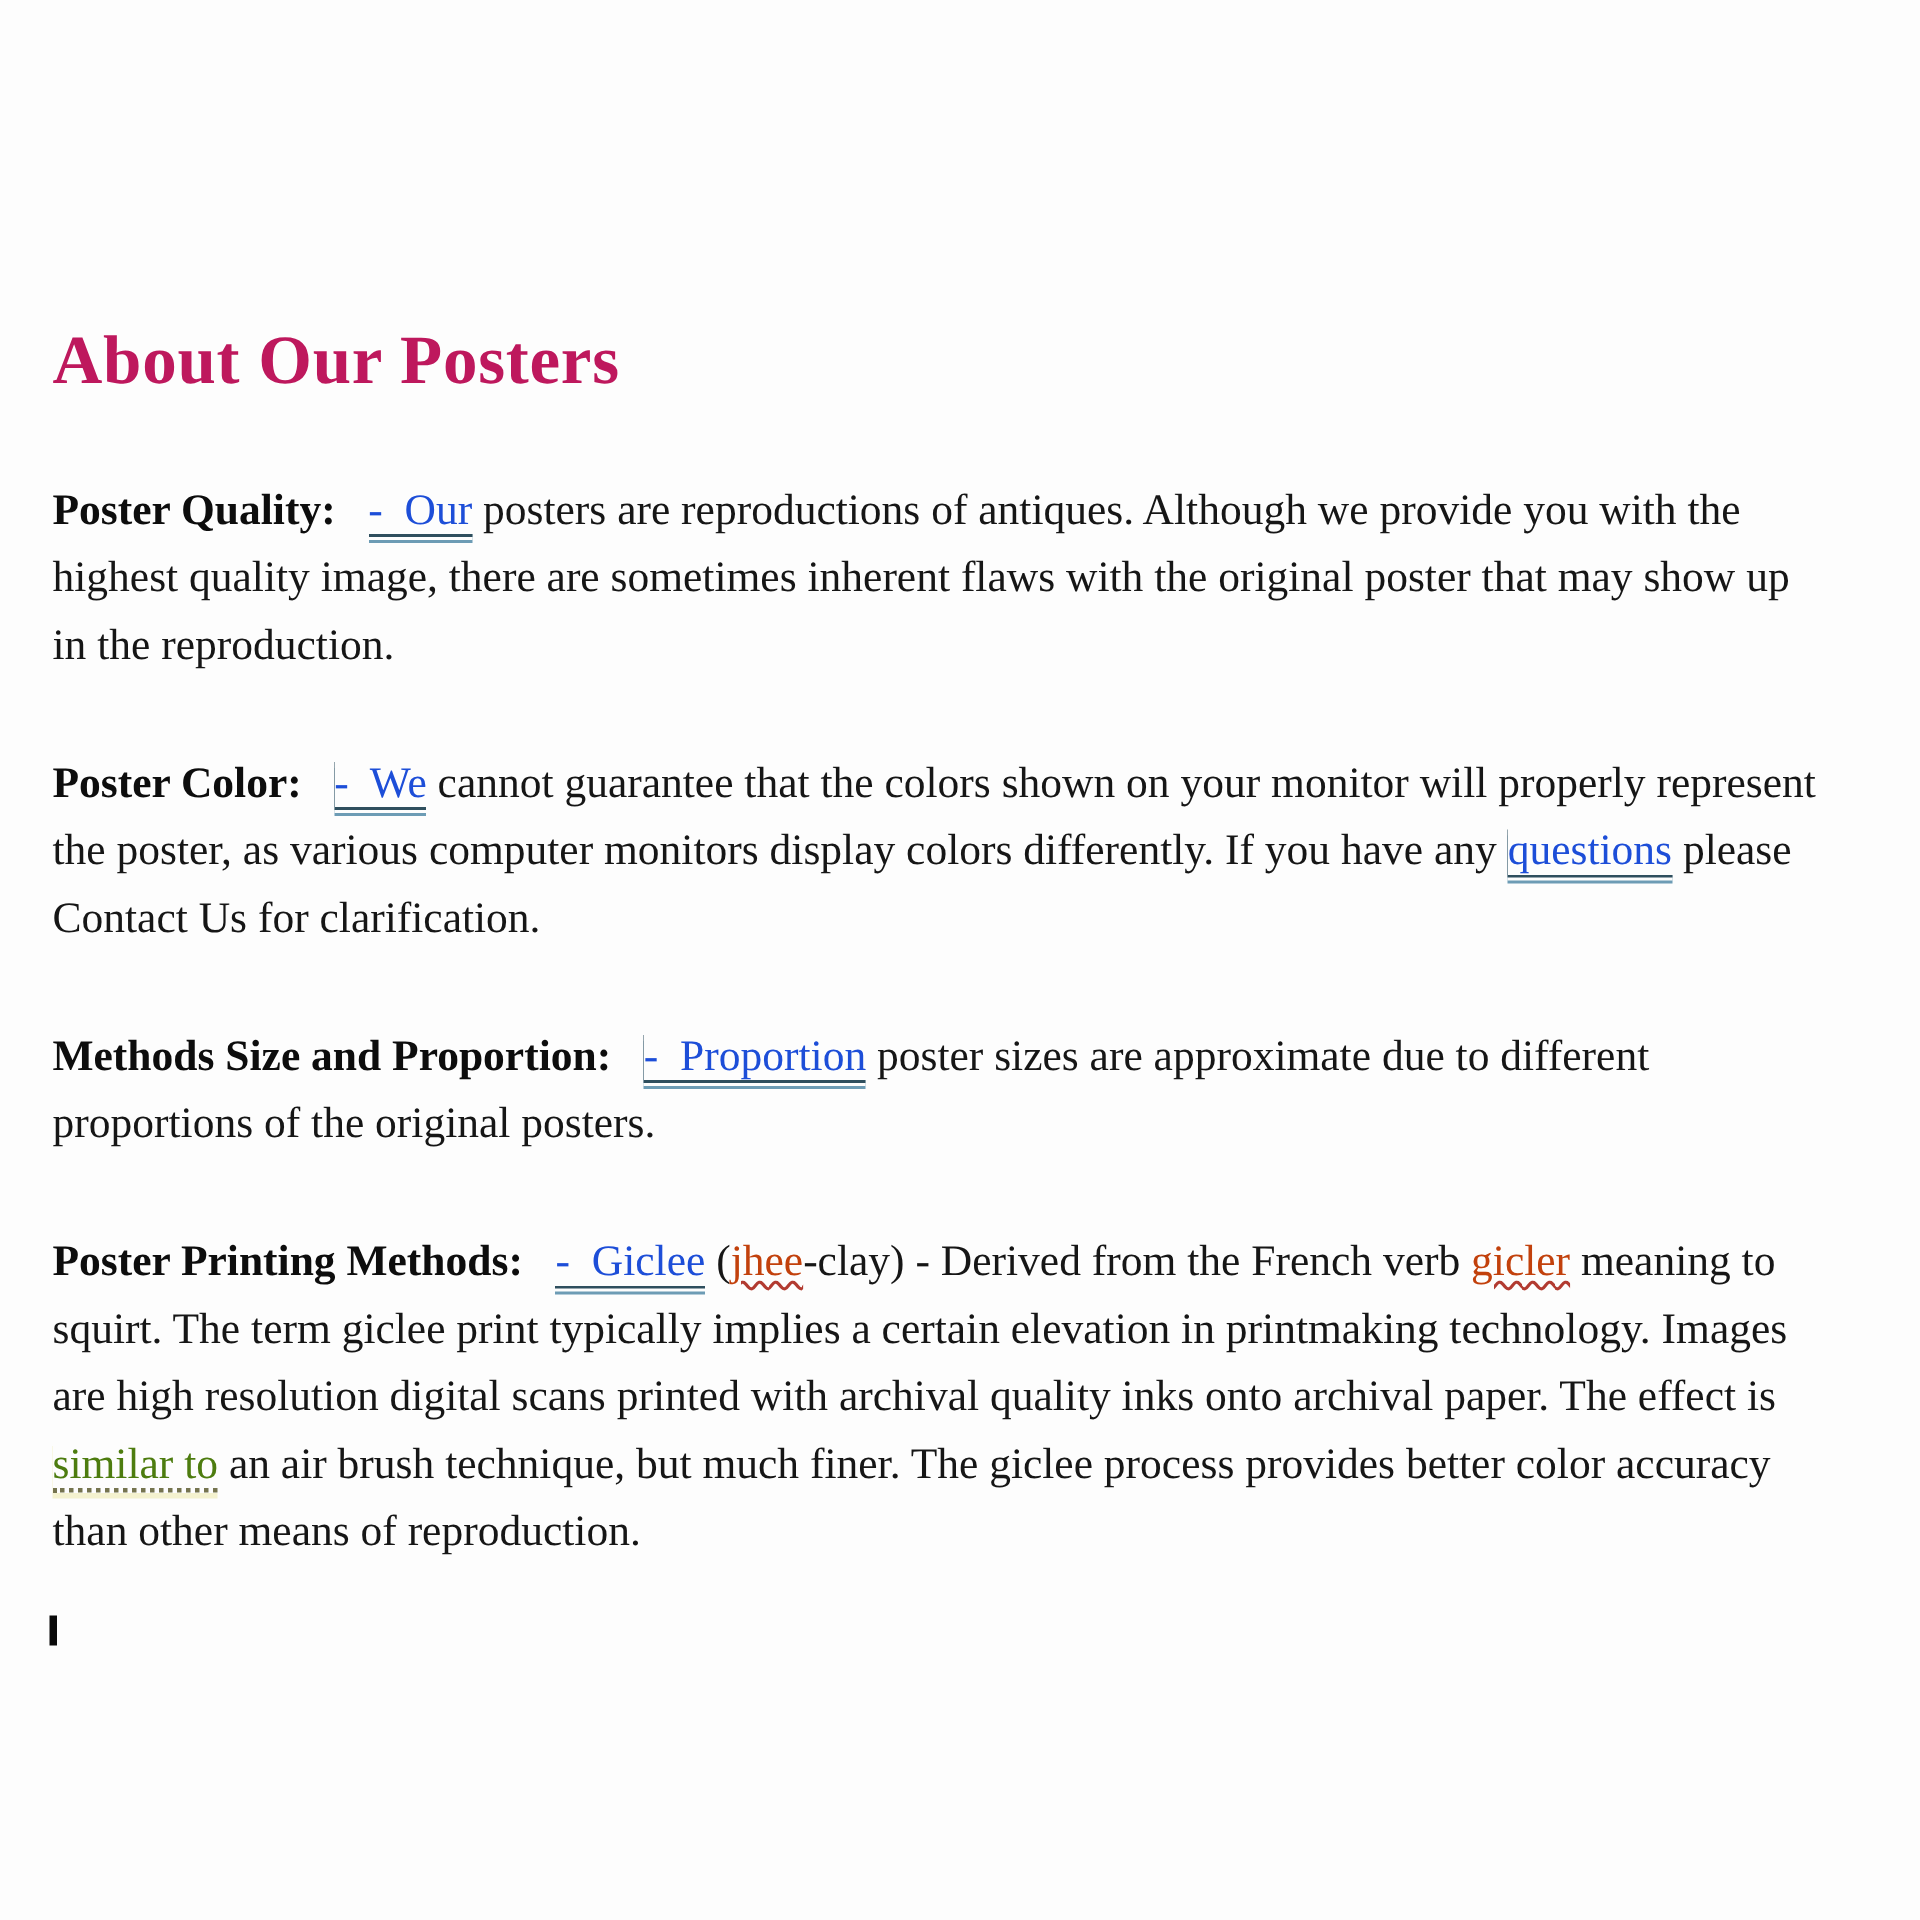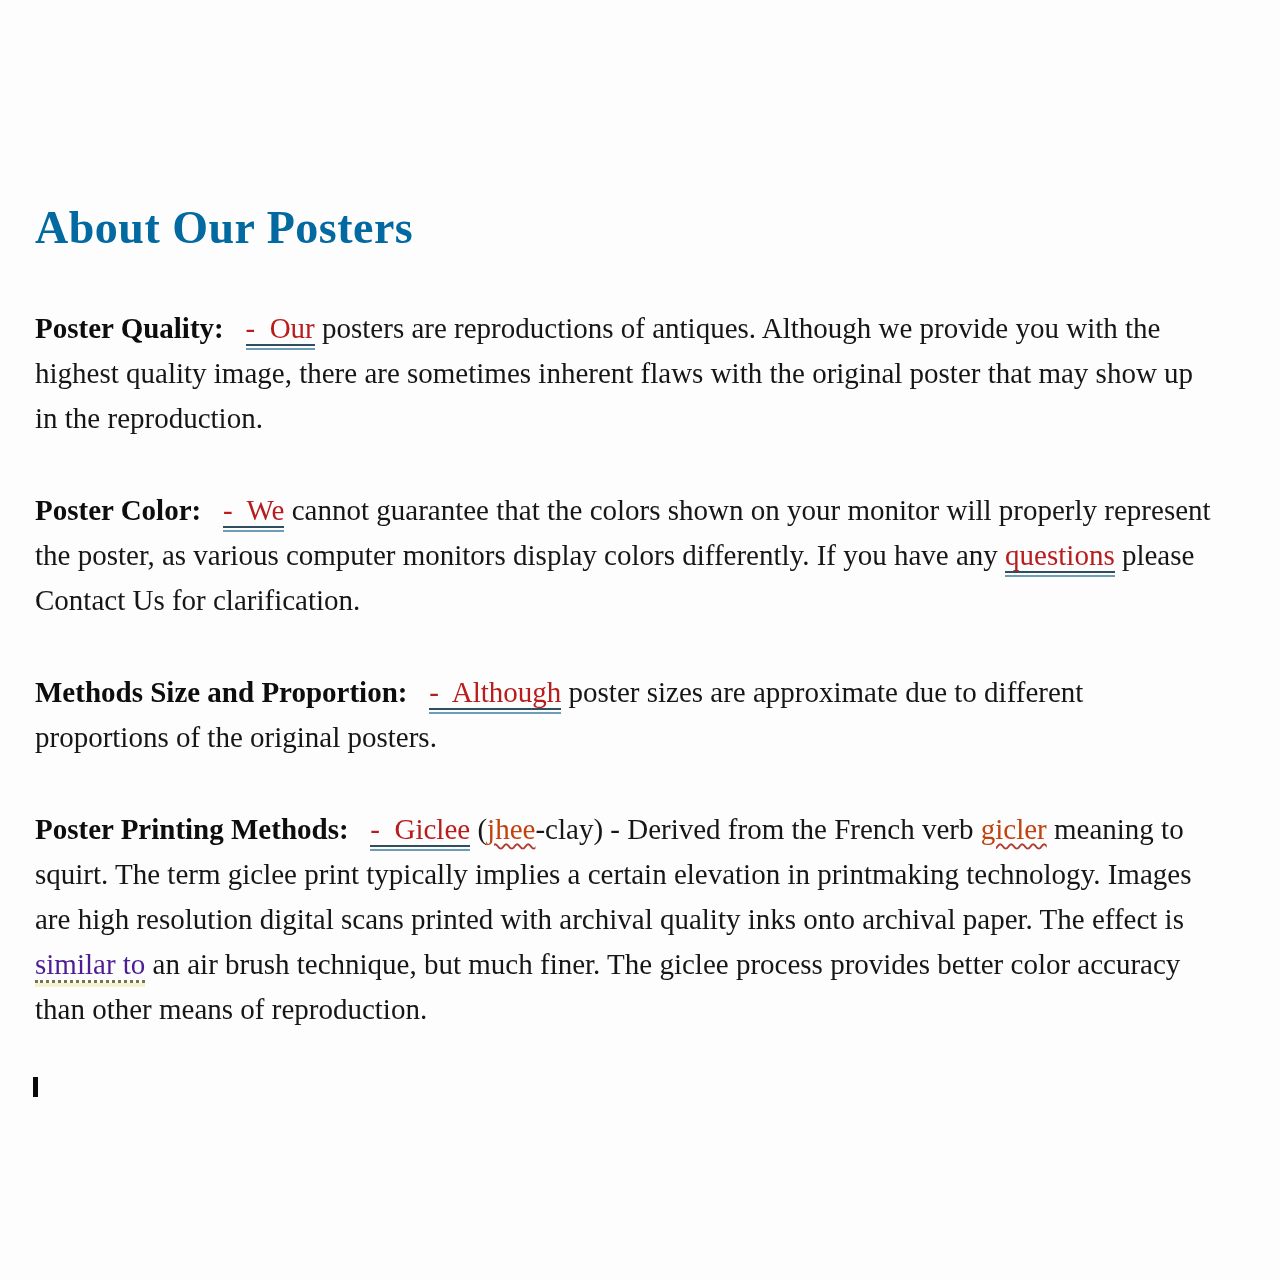--- a/index.html
+++ b/index.html
@@ -13,57 +13,57 @@
   .page {
     position: relative;
     box-sizing: border-box;
     width: 1280px;
     height: 1280px;
     padding: 203px 66px 0 35px;
     font-family: "Liberation Serif", "DejaVu Serif", serif;
     color: #161616;
   }
   h1.doc-title {
-    margin: 0 0 52px 0;
+    margin: 12px 0 52px 0;
     font-size: 46px;
     line-height: 1.1;
     font-weight: 700;
-    color: #0369a1;
+    color: #be185d;
     letter-spacing: 0.5px;
   }
   .paragraphs p {
     margin: 0 0 47px 0;
     font-size: 29px;
     line-height: 45px;
     white-space: pre-wrap;
   }
   .seg-plain { color: #161616; }
   .seg-bold {
     font-weight: 700;
     color: #0d0d0d;
   }
   .seg-link {
-    color: #b91c1c;
+    color: #1d4ed8;
     cursor: pointer;
     box-shadow:
       0 2px 0 0 #2f4f5e,
       0 4px 0 0 #fdfdfd,
       0 6px 0 0 #6d9cb5;
     text-align: center;
   }
   .seg-misspelled {
     color: #c2410c;
     text-decoration: underline;
     text-decoration-style: wavy;
     text-decoration-color: #b23b31;
     text-decoration-thickness: 2px;
     text-underline-offset: 4px;
   }
   .seg-grammar {
-    color: #4c1d95;
+    color: #4d7c0f;
     border-bottom: 3px dotted #75744f;
     box-shadow: 0 4px 0 0 #f4f2cf;
   }
   .cursor-mark {
     position: absolute;
     left: 33px;
     top: 1077px;
     width: 5px;
     height: 20px;
     background: #0a0a0a;
@@ -71,18 +71,18 @@
 </style>
 </head>
 <body>
 
 <div class="page">
   <h1 class="doc-title">About Our Posters</h1>
 
   <div class="paragraphs" id="paragraphs">
       <p><span class="seg-bold">Poster Quality:</span><span class="seg-plain">   </span><span class="seg-link">-  Our</span><span class="seg-plain"> posters are reproductions of antiques. Although we provide you with the highest quality image, there are sometimes inherent flaws with the original poster that may show up in the reproduction.</span></p>
       <p><span class="seg-bold">Poster Color:</span><span class="seg-plain">   </span><span class="seg-link">-  We</span><span class="seg-plain"> cannot guarantee that the colors shown on your monitor will properly represent the poster, as various computer monitors display colors differently. If you have any </span><span class="seg-link">questions</span><span class="seg-plain"> please Contact Us for clarification.</span></p>
-      <p><span class="seg-bold">Methods Size and Proportion:</span><span class="seg-plain">   </span><span class="seg-link">-  Although</span><span class="seg-plain"> poster sizes are approximate due to different proportions of the original posters.</span></p>
+      <p><span class="seg-bold">Methods Size and Proportion:</span><span class="seg-plain">   </span><span class="seg-link">-  Proportion</span><span class="seg-plain"> poster sizes are approximate due to different proportions of the original posters.</span></p>
       <p><span class="seg-bold">Poster Printing Methods:</span><span class="seg-plain">   </span><span class="seg-link">-  Giclee</span><span class="seg-plain"> (</span><span class="seg-misspelled">jhee</span><span class="seg-plain">-clay) - Derived from the French verb </span><span class="seg-misspelled">gicler</span><span class="seg-plain"> meaning to squirt. The term giclee print typically implies a certain elevation in printmaking technology. Images are high resolution digital scans printed with archival quality inks onto archival paper. The effect is </span><span class="seg-grammar">similar to</span><span class="seg-plain"> an air brush technique, but much finer. The giclee process provides better color accuracy than other means of reproduction.</span></p>
     </div>
 
   <div class="cursor-mark"></div>
 </div>
 
 </body></html>

